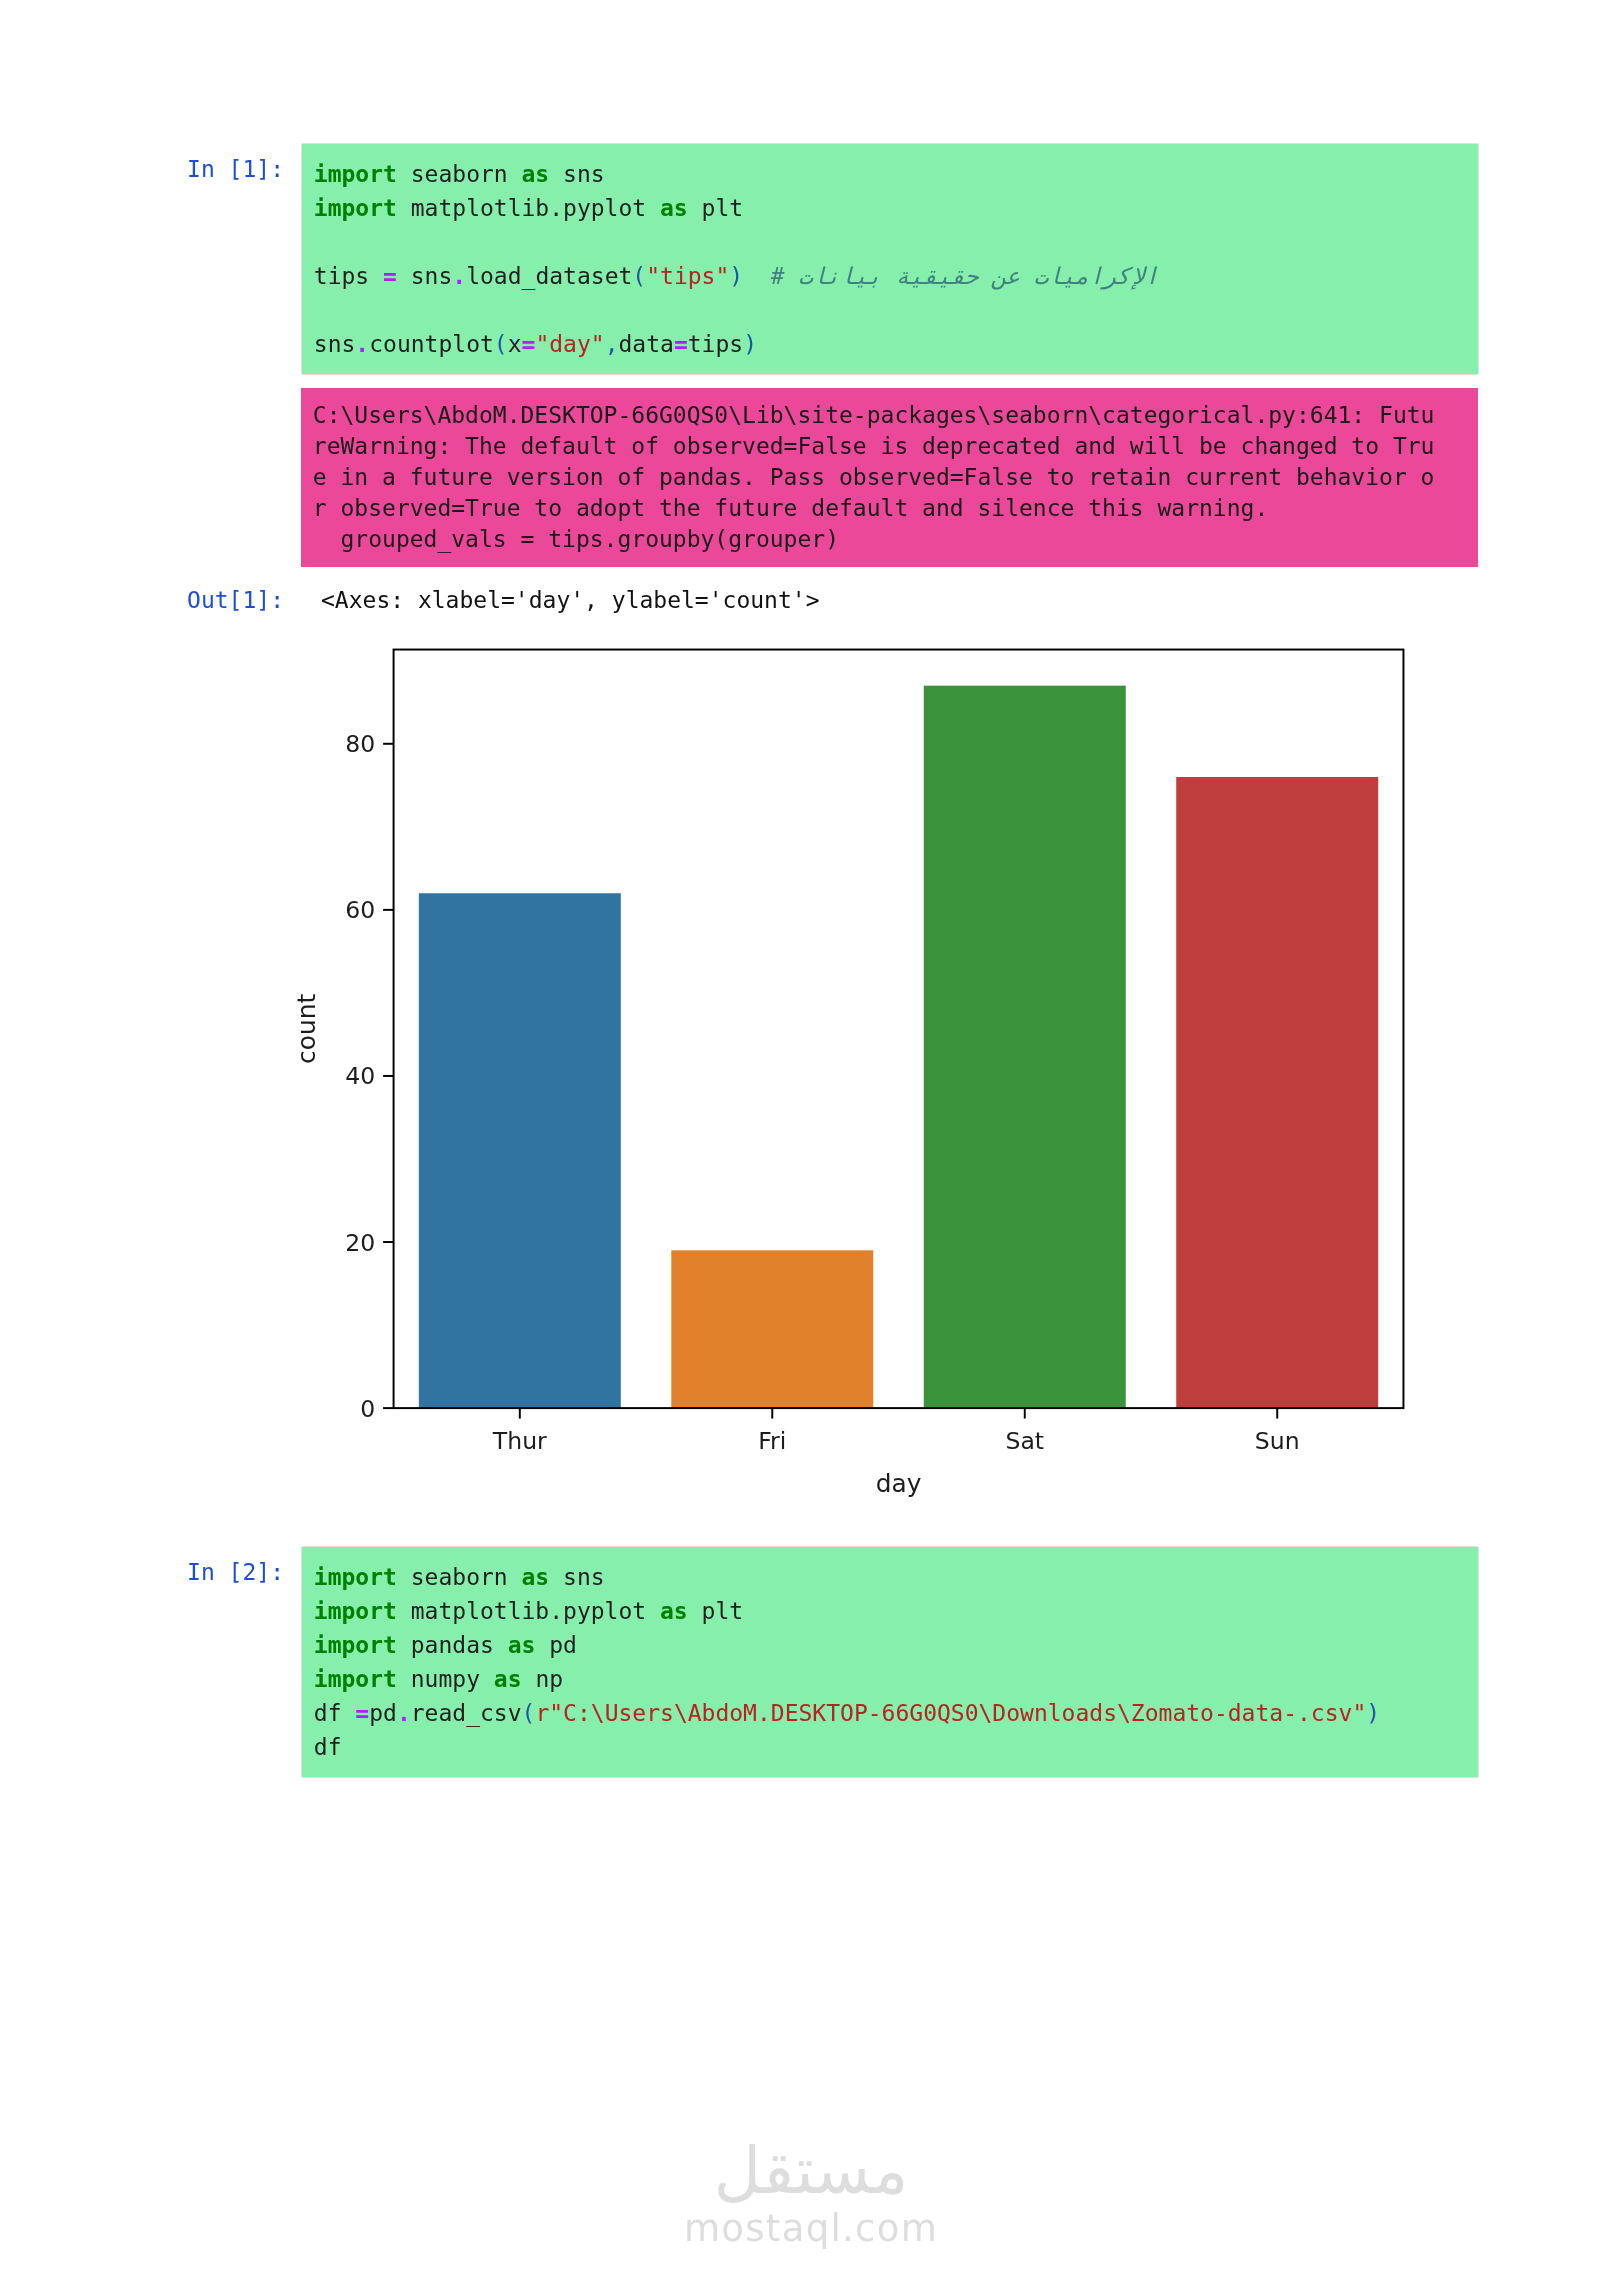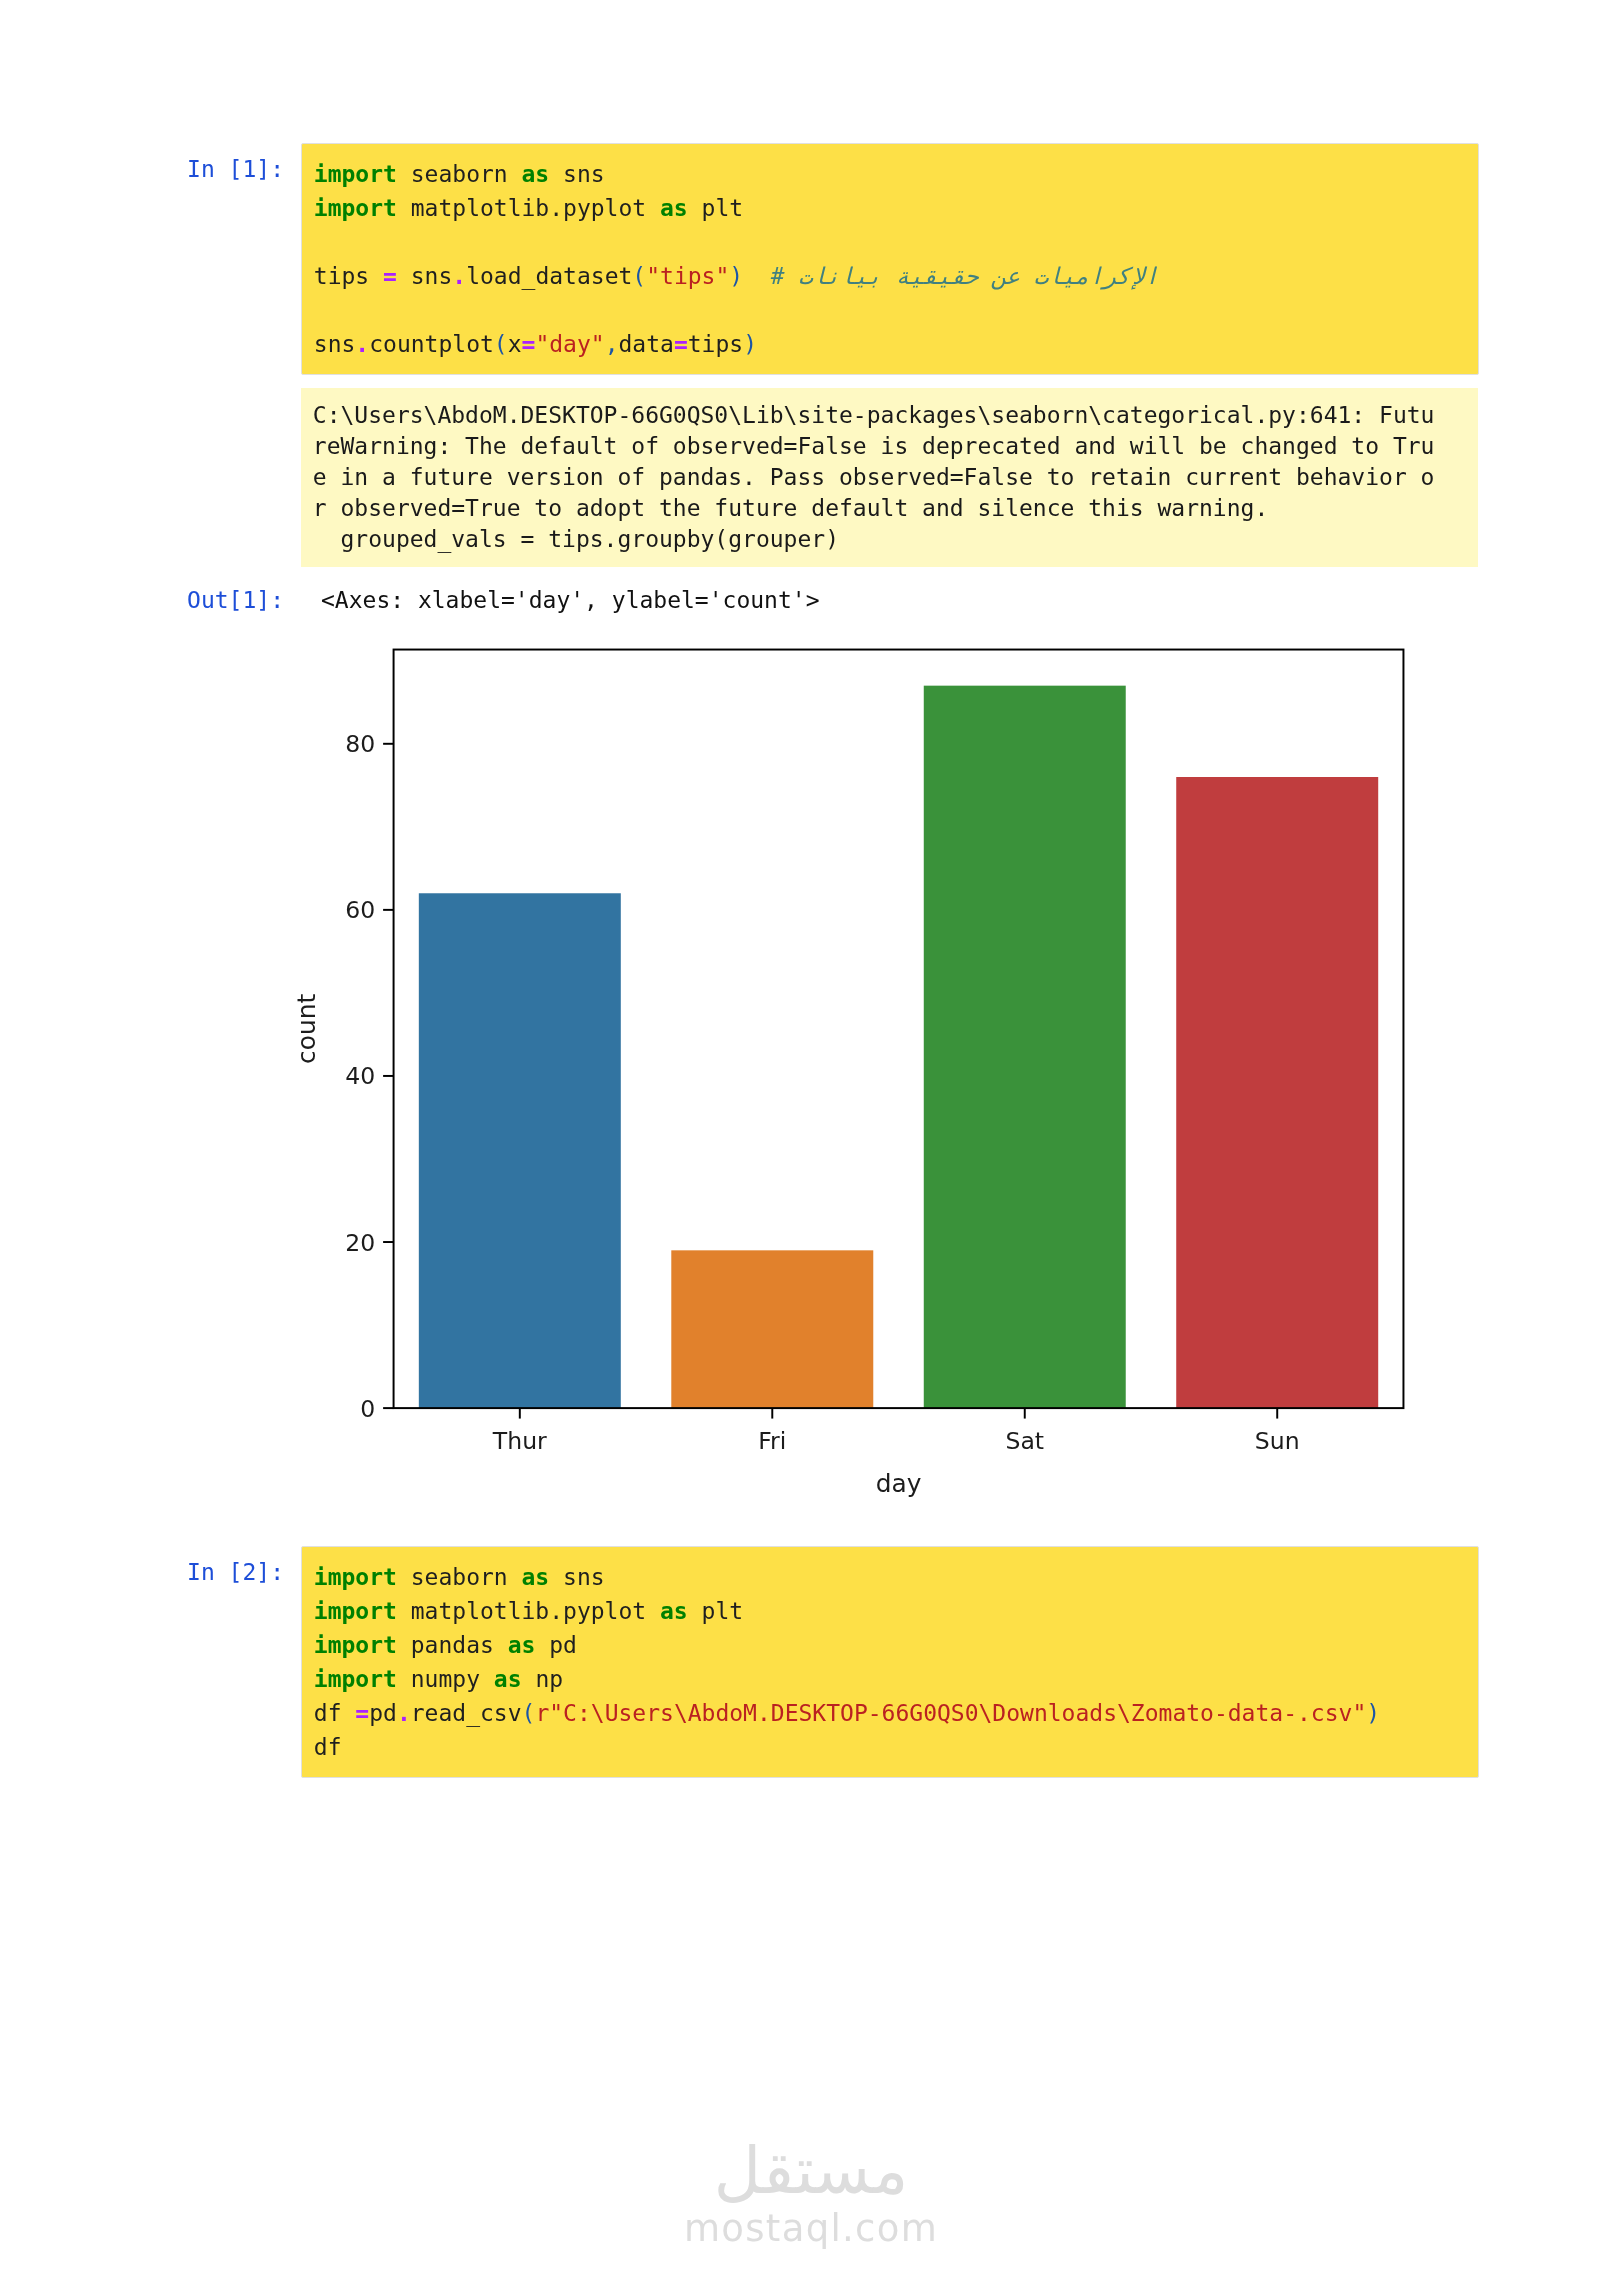--- a/index.html
+++ b/index.html
@@ -1,29 +1,29 @@
 <!DOCTYPE html>
 <html style="font-size:10.5px"><head>
 <meta charset="utf-8">
 <style>
   html,body{margin:0;padding:0;background:#fff;}
   #page{position:relative;width:1622px;height:2295px;background:#ffffff;overflow:hidden;
         font-family:"DejaVu Sans",sans-serif;}
   .prompt{position:absolute;right:1338px;font:23px "DejaVu Sans Mono",monospace;color:#1d4ed8;
           white-space:pre;}
-  .code-cell{position:absolute;left:301px;width:1152px;background:#fde047;border:0.7px solid #e0e0e0;
+  .code-cell{position:absolute;left:301px;width:1152px;background:#86efac;border:0.7px solid #e0e0e0;
              border-radius:2px;padding:13px 11.8px;}
   .code-line{font:23px/34px "DejaVu Sans Mono",monospace;white-space:pre;color:#1f1f1f;}
   .tok-k{color:#008000;font-weight:bold;}
   .tok-o{color:#aa22ff;font-weight:bold;}
   .tok-s{color:#ba2121;}
   .tok-c{color:#408080;font-style:italic;}
   .tok-p{color:#1b55a6;}
   .tok-n{color:#1f1f1f;}
-  .stderr{position:absolute;left:301px;width:1153px;background:#fef9c3;padding:11.8px 11.8px 11.8px 11.8px;}
+  .stderr{position:absolute;left:301px;width:1153px;background:#ec4899;padding:11.8px 11.8px 11.8px 11.8px;}
   .stderr .code-line{font:23px/31px "DejaVu Sans Mono",monospace;color:#1a1a1a;}
   .out-text{position:absolute;left:313px;font:23px "DejaVu Sans Mono",monospace;color:#111;
             white-space:pre;margin-left:8px;}
   svg .tick{font:36px "DejaVu Sans",sans-serif;fill:#1c1c1c;}
   svg .axlabel{font:38px "DejaVu Sans",sans-serif;fill:#1c1c1c;}
   #watermark{position:absolute;left:0;right:0;top:2135px;text-align:center;color:#dddddd;
              user-select:none;}
   #watermark .logo{font-size:65px;font-weight:normal;line-height:1.1;}
   #watermark .domain{font-size:37px;letter-spacing:1.3px;margin-top:0;}
 </style>

